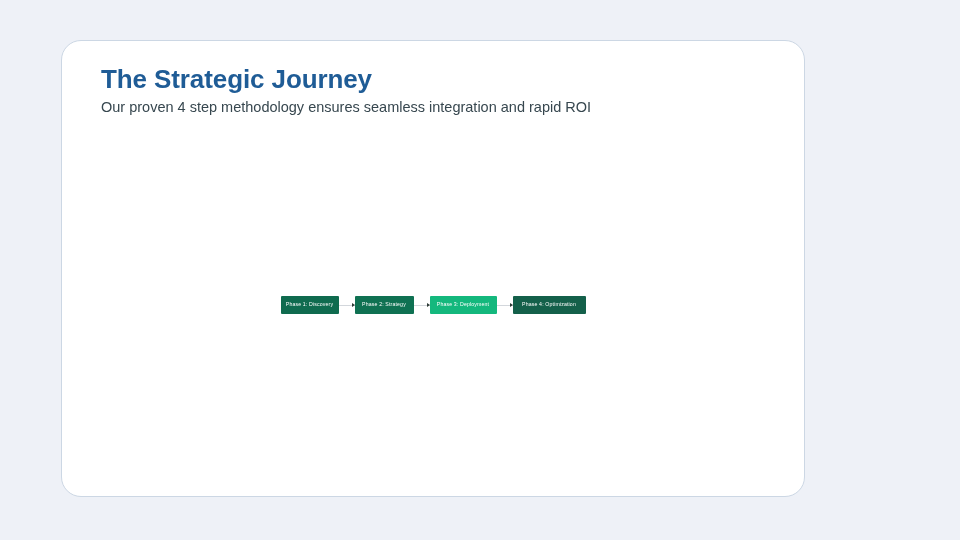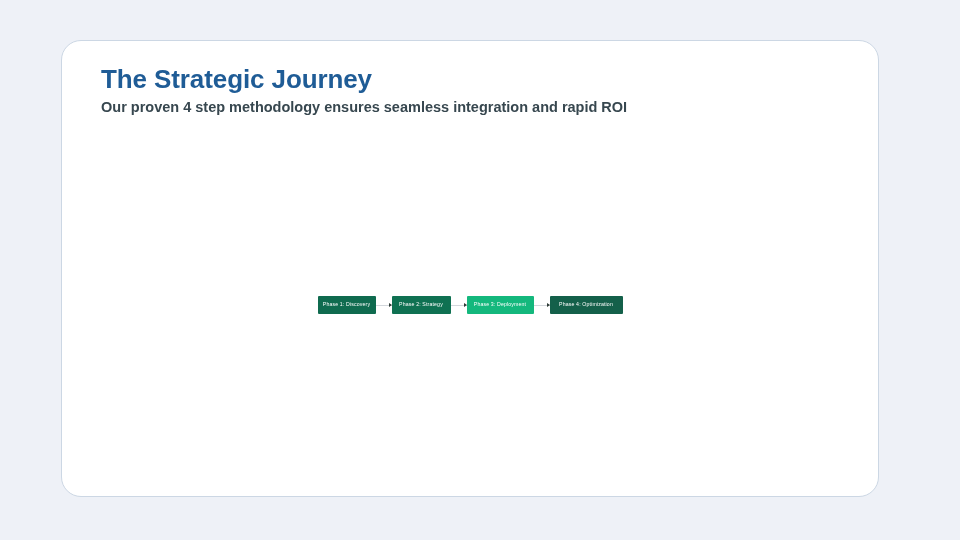--- a/index.html
+++ b/index.html
@@ -10,21 +10,21 @@
     width: 960px;
     height: 540px;
     background: #eef1f7;
     font-family: "Liberation Sans", sans-serif;
     overflow: hidden;
   }
   #slide-card {
     position: absolute;
     left: 61px;
     top: 40px;
-    width: 818px;
+    width: 744px;
     height: 457px;
     background: #ffffff;
     border: 1px solid #ccd7e4;
     border-radius: 20px;
     box-sizing: border-box;
   }
   #page-title {
     position: absolute;
     left: 39px;
     top: 23px;
@@ -34,21 +34,21 @@
     color: #1f5c96;
     letter-spacing: -0.1px;
     white-space: nowrap;
   }
   #page-subtitle {
     position: absolute;
     left: 39px;
     top: 58px;
     margin: 0;
     font-size: 14.5px;
-    font-weight: bold;
+    font-weight: normal;
     color: #37474f;
     white-space: nowrap;
   }
   #flow-diagram {
     position: absolute;
     left: 0;
     top: 255px;
     width: 100%;
     display: flex;
     justify-content: center;

